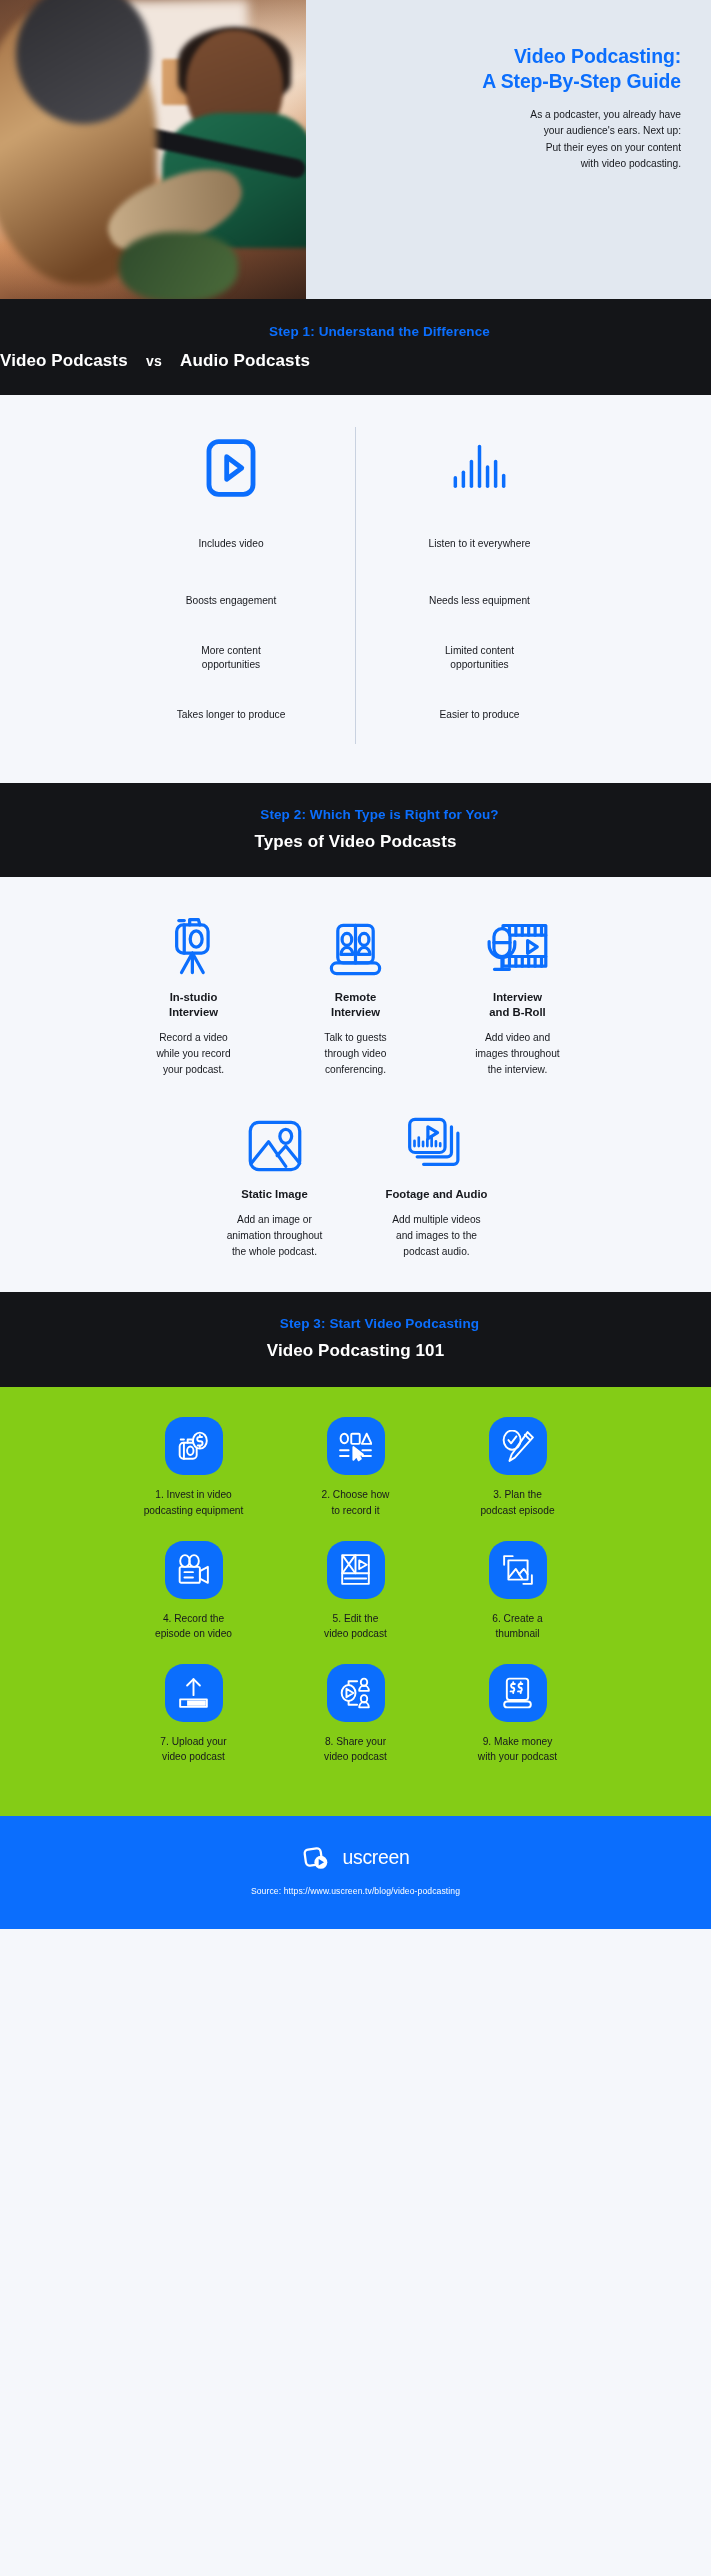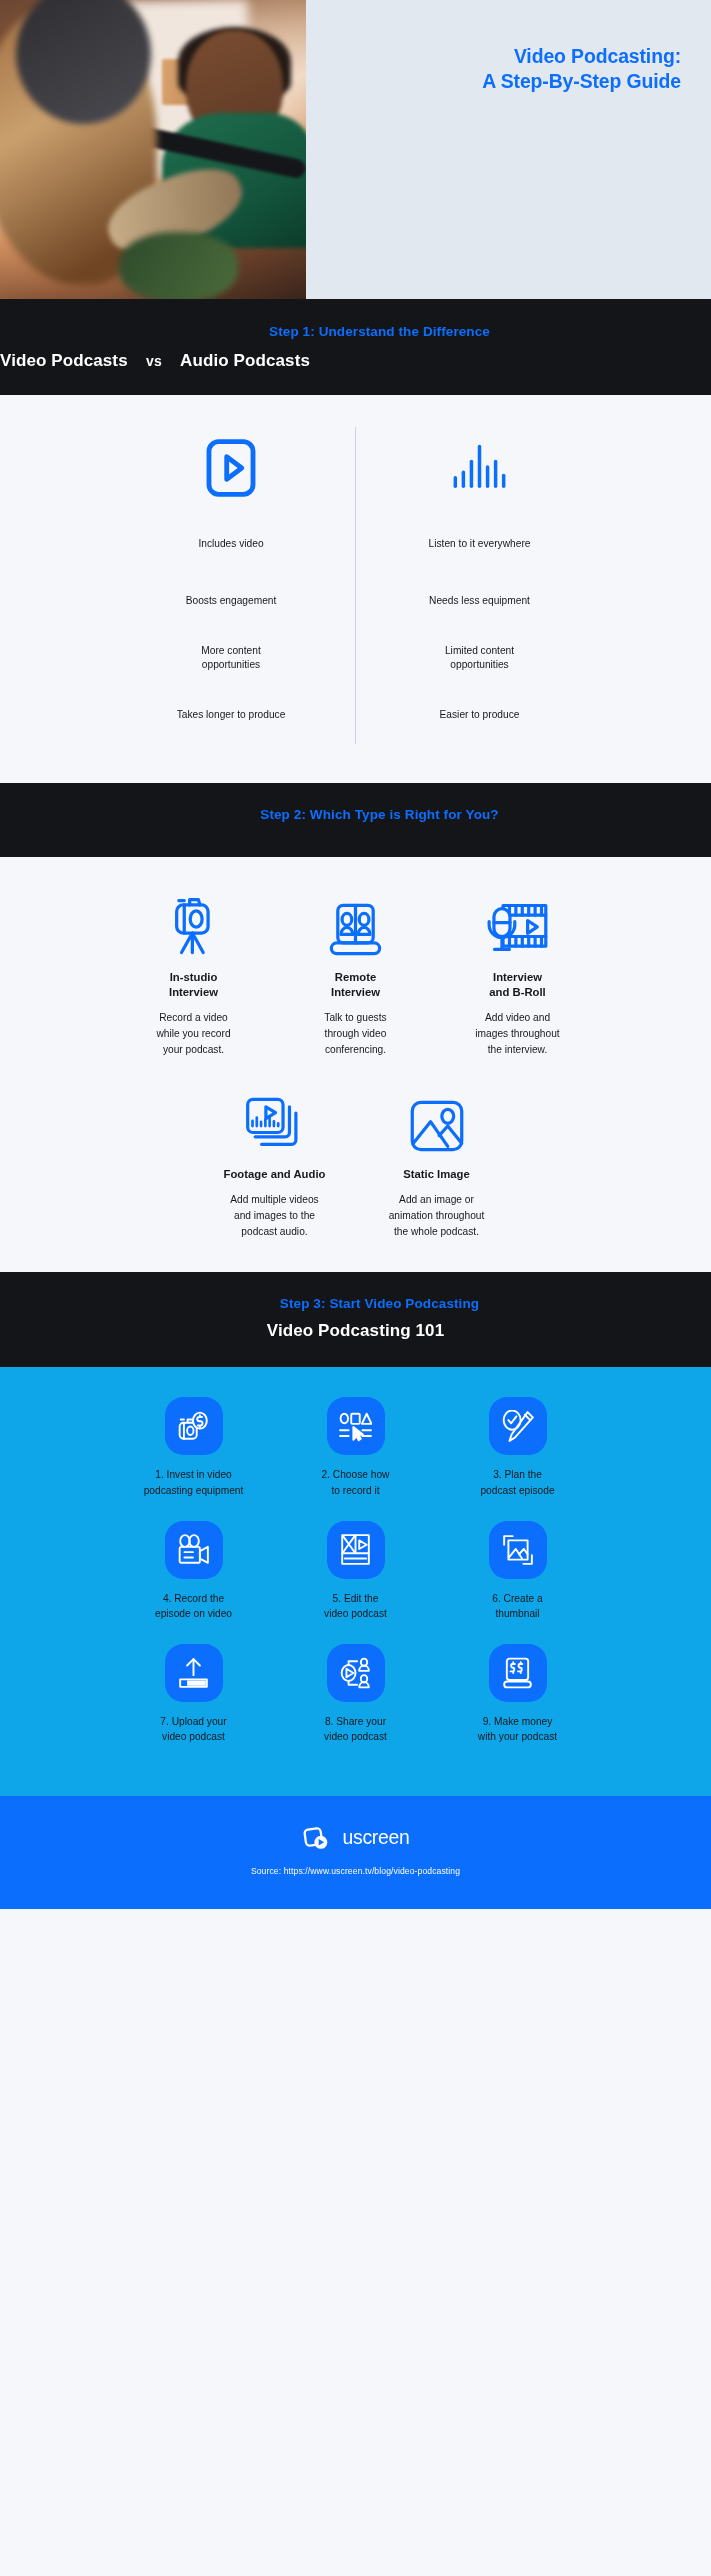--- a/index.html
+++ b/index.html
@@ -76,21 +76,21 @@
   
   .types{background:#F5F7FB;padding:31px 0 32px;}
   .types-row{display:flex;justify-content:center;gap:0;align-items:center;}
   .type-card{width:162px;display:flex;flex-direction:column;align-items:center;padding:0 9.7px;box-sizing:border-box;}
   .type-icon{height:70px;display:flex;align-items:flex-end;justify-content:center;margin-bottom:12px;}
   .type-title{font-size:11.3px;font-weight:700;color:#16181D;text-align:center;line-height:1.33;white-space:pre-line;margin:0 0 9.7px 0;}
   .type-desc{font-size:10.2px;color:#16181D;text-align:center;line-height:1.55;white-space:pre-line;margin:0;}
   .types-row2{margin-top:28px;}
 
   
-  .grid101{background:#0ea5e9;padding:30px 4px 29px;}
+  .grid101{background:#84cc16;padding:30px 4px 29px;}
   .g-row{display:flex;justify-content:center;}
   .g-cell{width:162px;display:flex;flex-direction:column;align-items:center;padding:0 7.5px;box-sizing:border-box;margin-bottom:22.6px;}
   .g-badge{
     width:58px;height:58px;border-radius:18.3px;background:#0B6EFD;
     display:flex;align-items:center;justify-content:center;margin-bottom:12px;
   }
   .g-label{font-size:10.2px;color:#16181D;text-align:center;line-height:1.5;white-space:pre-line;margin:0;}
 
   
   .footer{background:#0B6EFD;padding:28px 0 33px;text-align:center;}
@@ -115,20 +115,24 @@
       <div class="hp-blob hp-lamp"></div>
       <div class="hp-blob hp-arm"></div>
       <div class="hp-blob hp-hair"></div>
       <div class="hp-blob hp-headph"></div>
       <div class="hp-blob hp-mic"></div>
       <div class="hp-blob hp-plant"></div>
     </div>
     <div class="header-text">
       <h1 class="header-title">Video Podcasting:
 A Step-By-Step Guide</h1>
+      <p class="header-body">As a podcaster, you already have
+your audience's ears. Next up:
+Put their eyes on your content
+with video podcasting.</p>
     </div>
   </div>
 
   <div class="band band1">
     <p class="eyebrow">Step 1: Understand the Difference</p>
     <div class="headline">
       <span>Video Podcasts</span>
       <span class="vs-word">vs</span>
       <span>Audio Podcasts</span>
     </div>
@@ -169,20 +173,21 @@
         <div class="cmp-item">Needs less equipment</div>
         <div class="cmp-item">Limited content
 opportunities</div>
         <div class="cmp-item">Easier to produce</div>
       </div>
     </div>
   </div>
 
   <div class="band band2">
     <p class="eyebrow">Step 2: Which Type is Right for You?</p>
+    <p class="headline">Types of Video Podcasts</p>
   </div>
 
   <div class="types">
     <div class="types-row">
 
       <div class="type-card">
         <div class="type-icon">
           <svg width="52" height="65" viewBox="0 0 96 120" fill="none" stroke="#0B6EFD" stroke-width="6" stroke-linecap="round" stroke-linejoin="round">
             <rect x="16" y="22" width="58" height="52" rx="12"></rect>
             <path d="M30 22 V74"></path>
@@ -236,49 +241,49 @@
 and B-Roll</p>
         <p class="type-desc">Add video and
 images throughout
 the interview.</p>
       </div>
     </div>
 
     <div class="types-row types-row2">
       <div class="type-card">
         <div class="type-icon">
+          <svg width="56" height="57" viewBox="0 0 104 106" fill="none" stroke="#0B6EFD" stroke-width="6" stroke-linecap="round" stroke-linejoin="round">
+            <rect x="6" y="8" width="92" height="88" rx="16"></rect>
+            <ellipse cx="72" cy="34" rx="11" ry="13"></ellipse>
+            <path d="M8 84 L40 44 L72 90"></path>
+            <path d="M56 70 L72 52 L98 84"></path>
+          </svg>
+        </div>
+        <p class="type-title">Static Image</p>
+        <p class="type-desc">Add an image or
+animation throughout
+the whole podcast.</p>
+      </div>
+
+      <div class="type-card">
+        <div class="type-icon">
           <svg width="64" height="60" viewBox="0 0 118 112" fill="none" stroke="#0B6EFD" stroke-width="6" stroke-linecap="round" stroke-linejoin="round">
             <path d="M34 92 h56 a8 8 0 0 0 8-8 V34"></path>
             <path d="M22 78 h56 a8 8 0 0 0 8-8 V22"></path>
             <rect x="8" y="8" width="66" height="62" rx="10" fill="#F5F7FB"></rect>
             <path d="M42 22 L60 33 L42 44 Z"></path>
             <g stroke-width="5">
               <path d="M17 58 V48 M25 58 V42 M33 58 V50 M41 58 V46 M49 58 V40 M57 58 V49 M65 58 V53"></path>
             </g>
           </svg>
         </div>
         <p class="type-title">Footage and Audio</p>
         <p class="type-desc">Add multiple videos
 and images to the
 podcast audio.</p>
-      </div>
-
-      <div class="type-card">
-        <div class="type-icon">
-          <svg width="56" height="57" viewBox="0 0 104 106" fill="none" stroke="#0B6EFD" stroke-width="6" stroke-linecap="round" stroke-linejoin="round">
-            <rect x="6" y="8" width="92" height="88" rx="16"></rect>
-            <ellipse cx="72" cy="34" rx="11" ry="13"></ellipse>
-            <path d="M8 84 L40 44 L72 90"></path>
-            <path d="M56 70 L72 52 L98 84"></path>
-          </svg>
-        </div>
-        <p class="type-title">Static Image</p>
-        <p class="type-desc">Add an image or
-animation throughout
-the whole podcast.</p>
       </div>
     </div>
   </div>
 
   <div class="band band3">
     <p class="eyebrow">Step 3: Start Video Podcasting</p>
     <p class="headline">Video Podcasting 101</p>
   </div>
 
   <div class="grid101">

